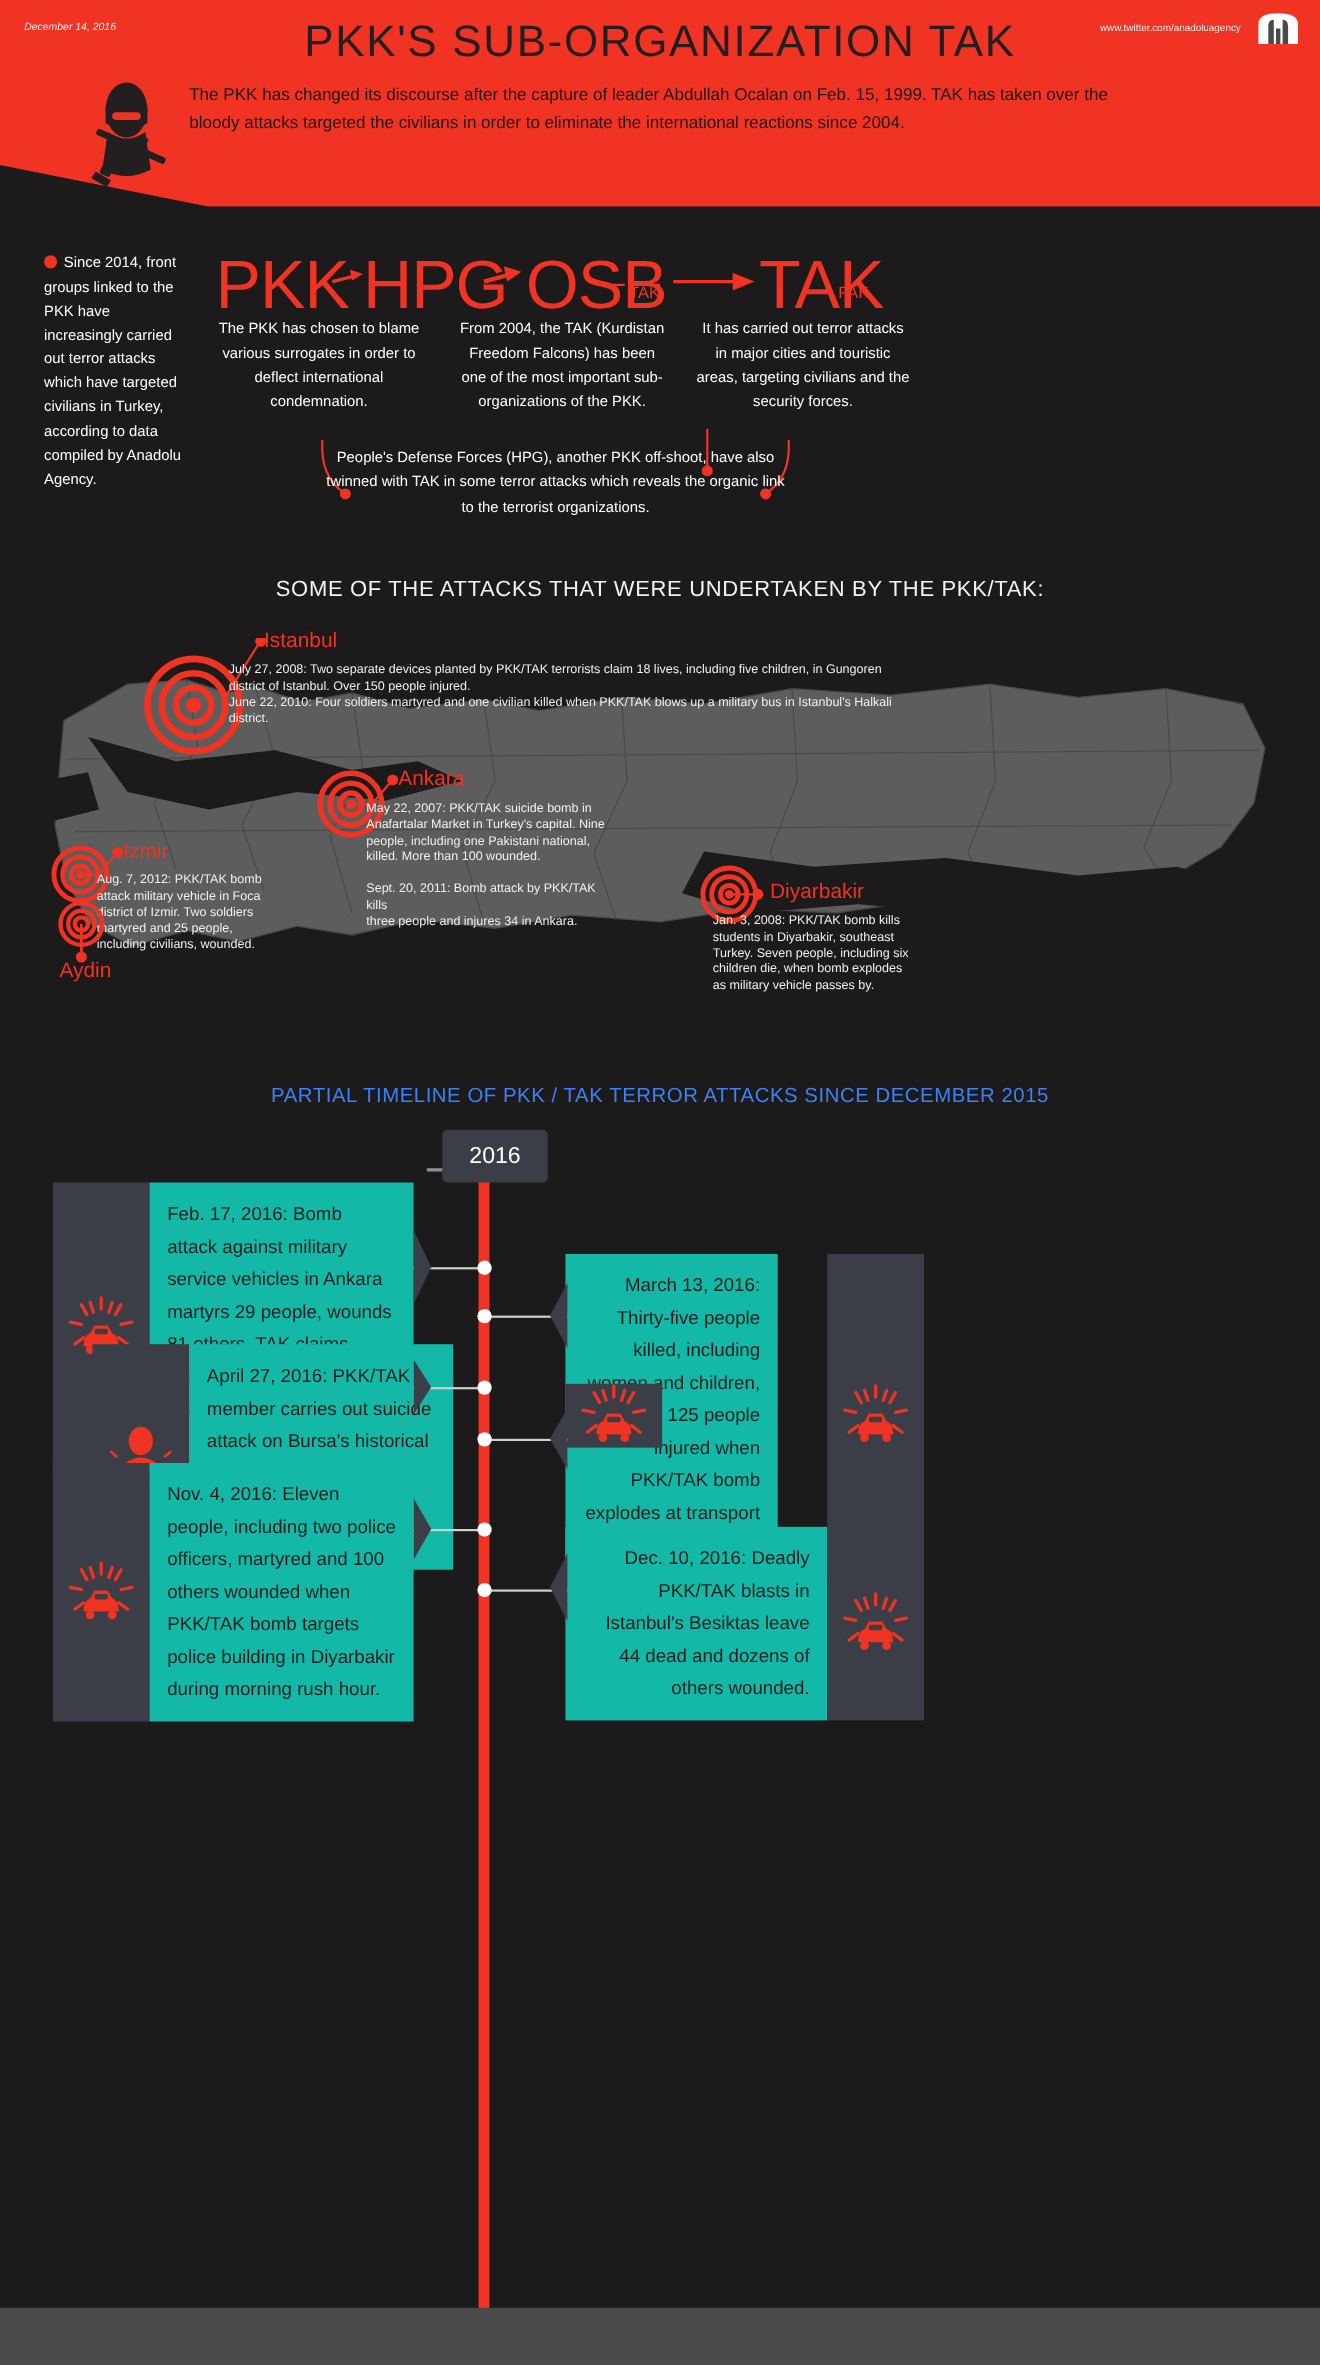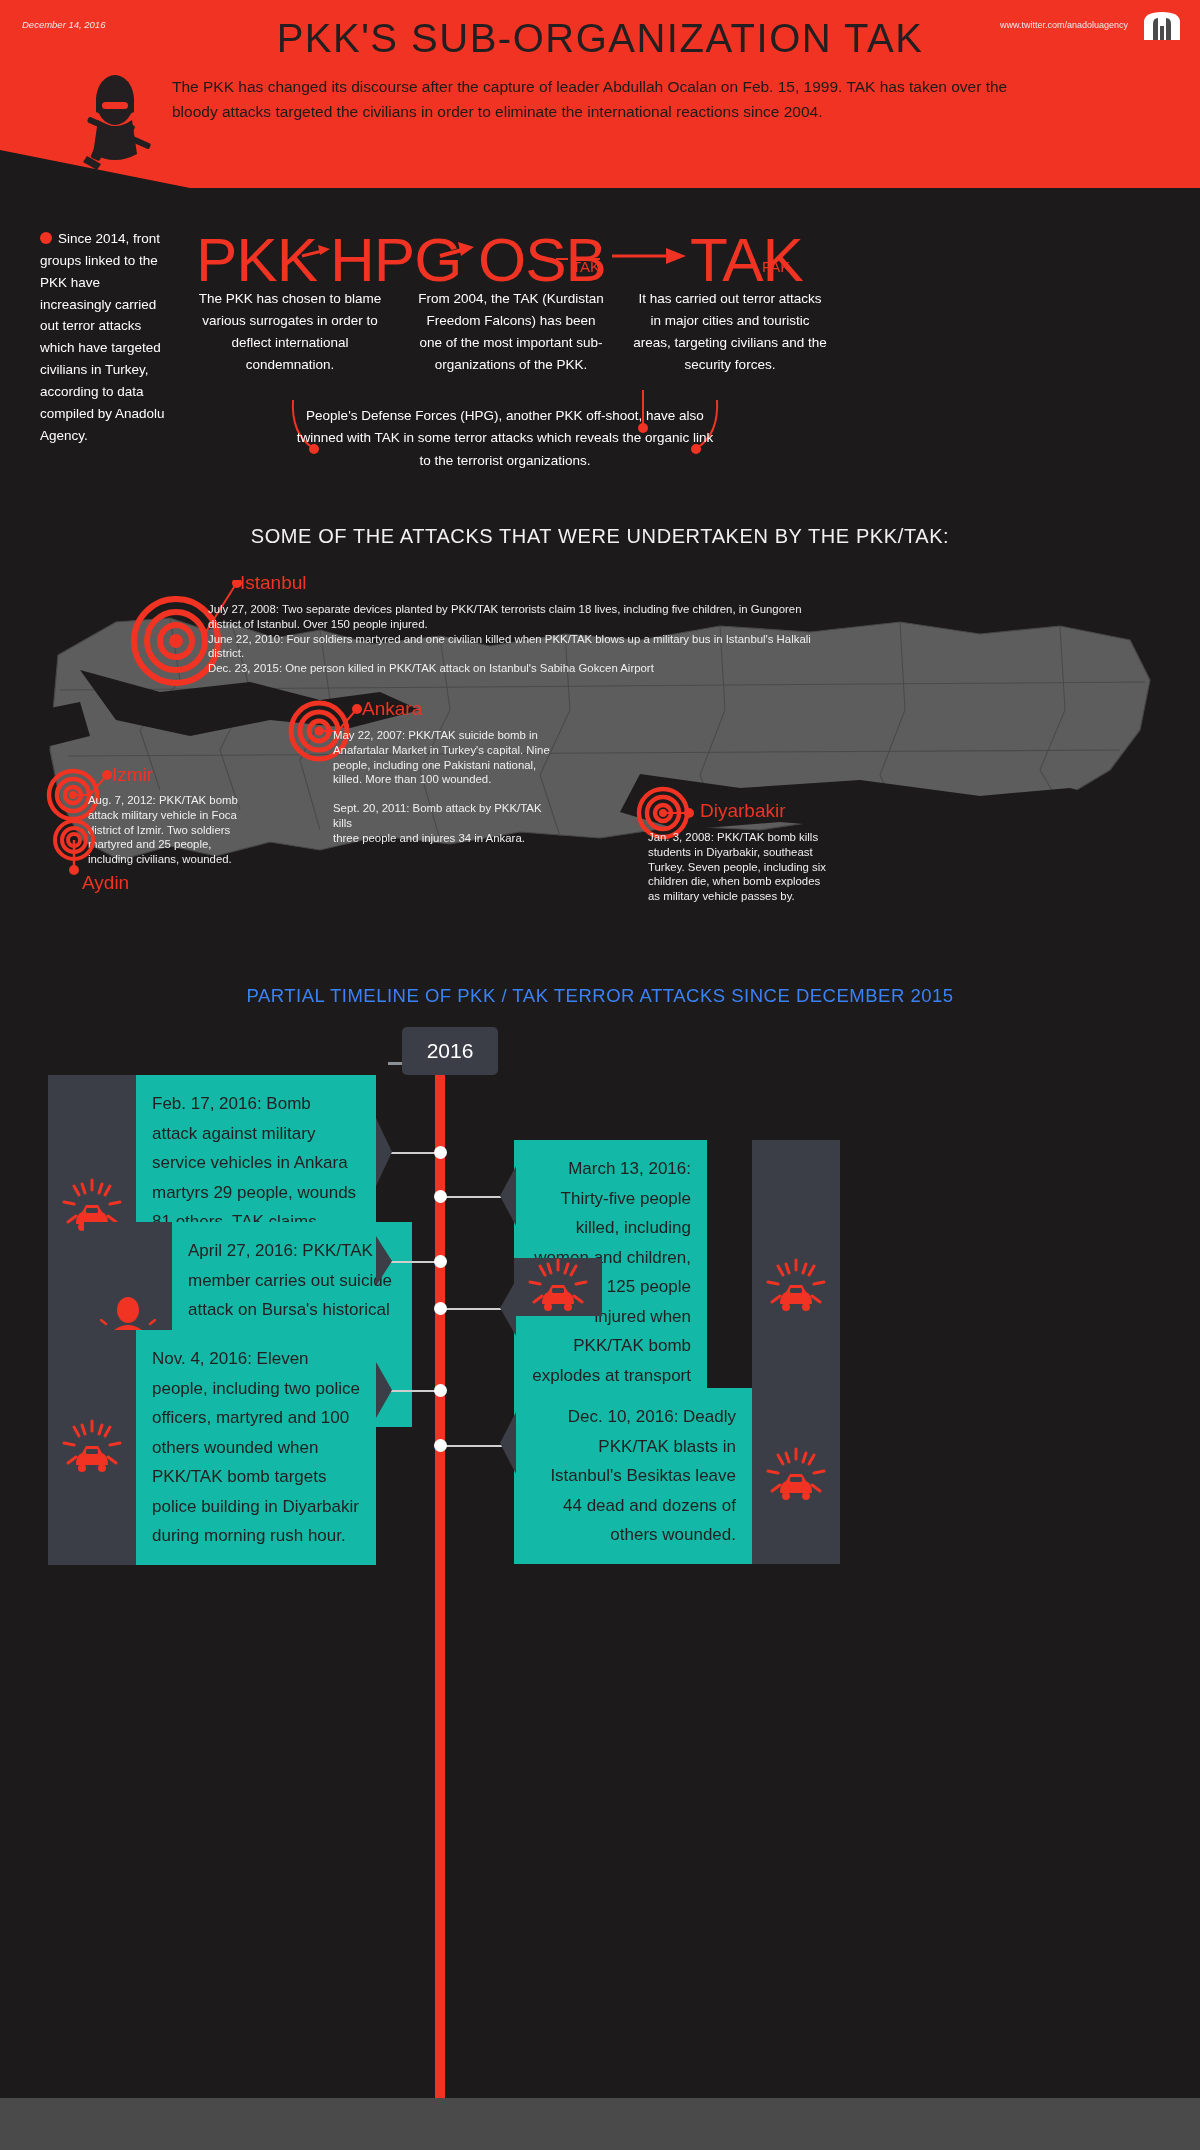--- a/index.html
+++ b/index.html
@@ -228,21 +228,20 @@
   <svg class="target" style="left:176px; top:20px;" width="70" height="70">
     <path d="M60 4 L26 58" stroke="#f03323" stroke-width="2" fill="none"></path>
     <circle cx="61" cy="3" r="5" fill="#f03323"></circle>
   </svg>
   <div class="city-label" style="left:240px; top:12px;">Istanbul</div>
   <div class="city-body" style="left:208px; top:42px; width:940px;">
     <p>July 27, 2008: Two separate devices planted by PKK/TAK terrorists claim 18 lives, including five children, in Gungoren</p>
     <p>district of Istanbul. Over 150 people injured.</p>
     <p>June 22, 2010: Four soldiers martyred and one civilian killed when PKK/TAK blows up a military bus in Istanbul's Halkali</p>
     <p>district.</p>
-    <p>Dec. 23, 2015: One person killed in PKK/TAK attack on Istanbul's Sabiha Gokcen Airport</p>
   </div>
 
   <svg class="target" style="left:288px; top:140px;" width="62" height="62">
     <g fill="none" stroke="#f03323" stroke-width="5">
       <circle cx="31" cy="31" r="28"></circle>
         <circle cx="31" cy="31" r="19"></circle>
         <circle cx="31" cy="31" r="10"></circle>
     </g>
     <circle cx="31" cy="31" r="4.5" fill="#f03323"></circle>
   </svg>
@@ -284,21 +283,21 @@
 
   <svg class="target" style="left:52px; top:258px;" width="44" height="58">
     <g fill="none" stroke="#f03323" stroke-width="4">
       <circle cx="22" cy="22" r="19"></circle>
         <circle cx="22" cy="22" r="12"></circle>
         <circle cx="22" cy="22" r="6"></circle>
     </g>
     <path d="M22 22 L22 50" stroke="#f03323" stroke-width="2.5" fill="none"></path>
     <circle cx="22" cy="52" r="5" fill="#f03323"></circle>
   </svg>
-  <div class="city-label" style="left:54px; top:312px;margin-left:28px;">Aydin</div>
+  <div class="city-label" style="left:54px; top:312px;">Aydin</div>
 
   <svg class="target" style="left:636px; top:226px;" width="54" height="54">
     <g fill="none" stroke="#f03323" stroke-width="4.5">
       <circle cx="27" cy="27" r="24"></circle>
         <circle cx="27" cy="27" r="16"></circle>
         <circle cx="27" cy="27" r="8"></circle>
     </g>
     <circle cx="27" cy="27" r="4" fill="#f03323"></circle>
   </svg>
   <svg class="target" style="left:662px; top:238px;" width="36" height="24">

